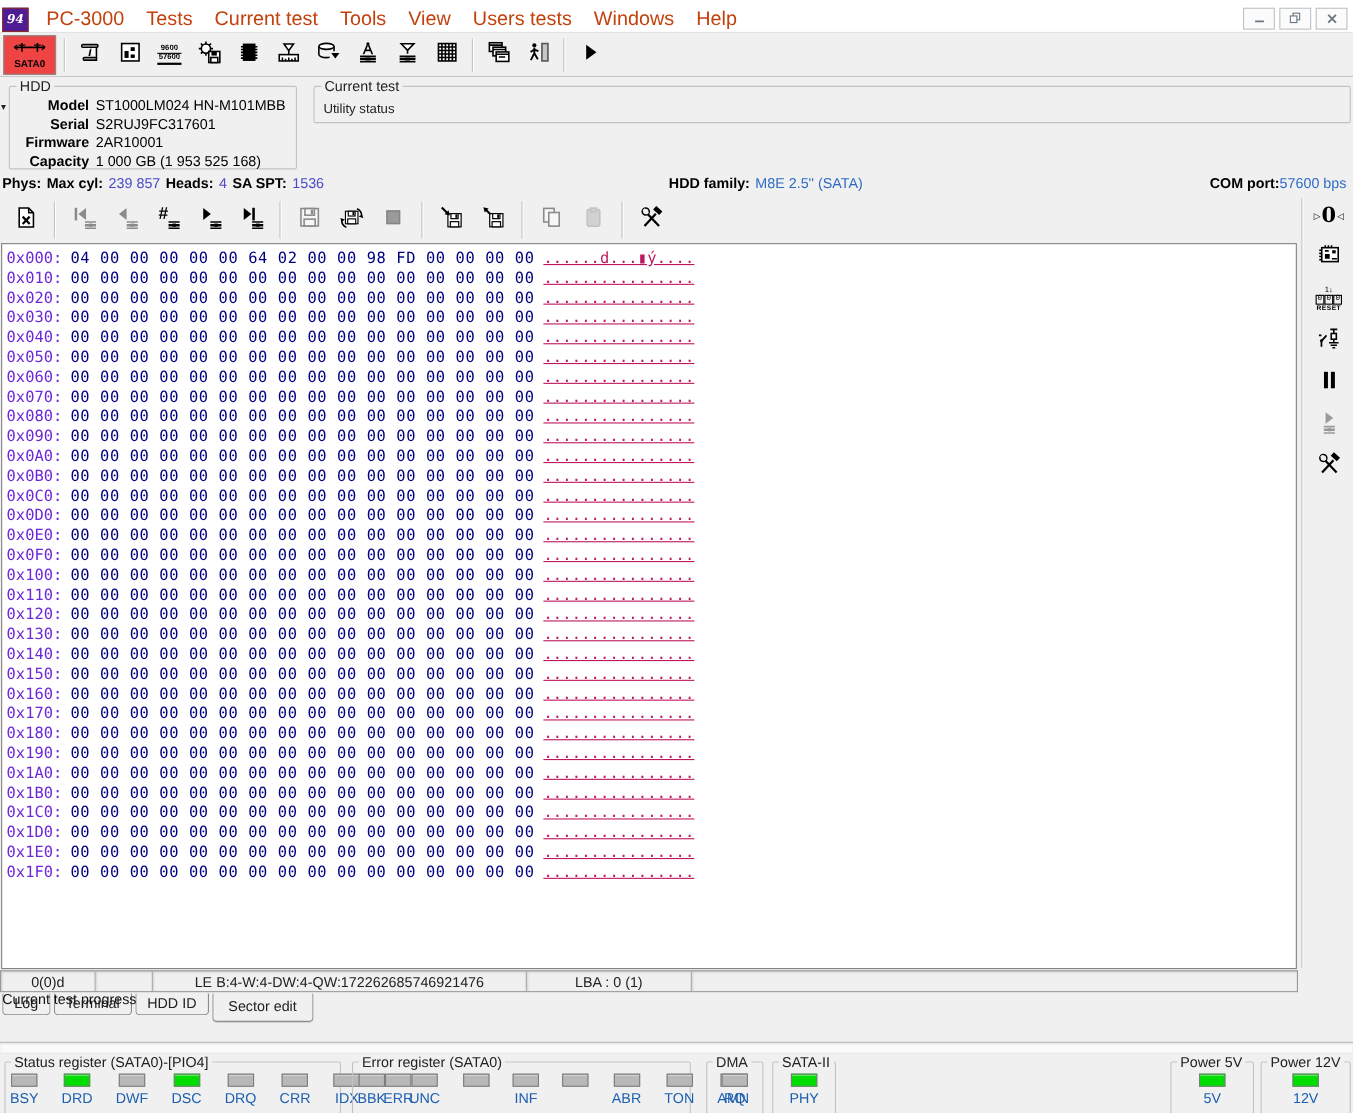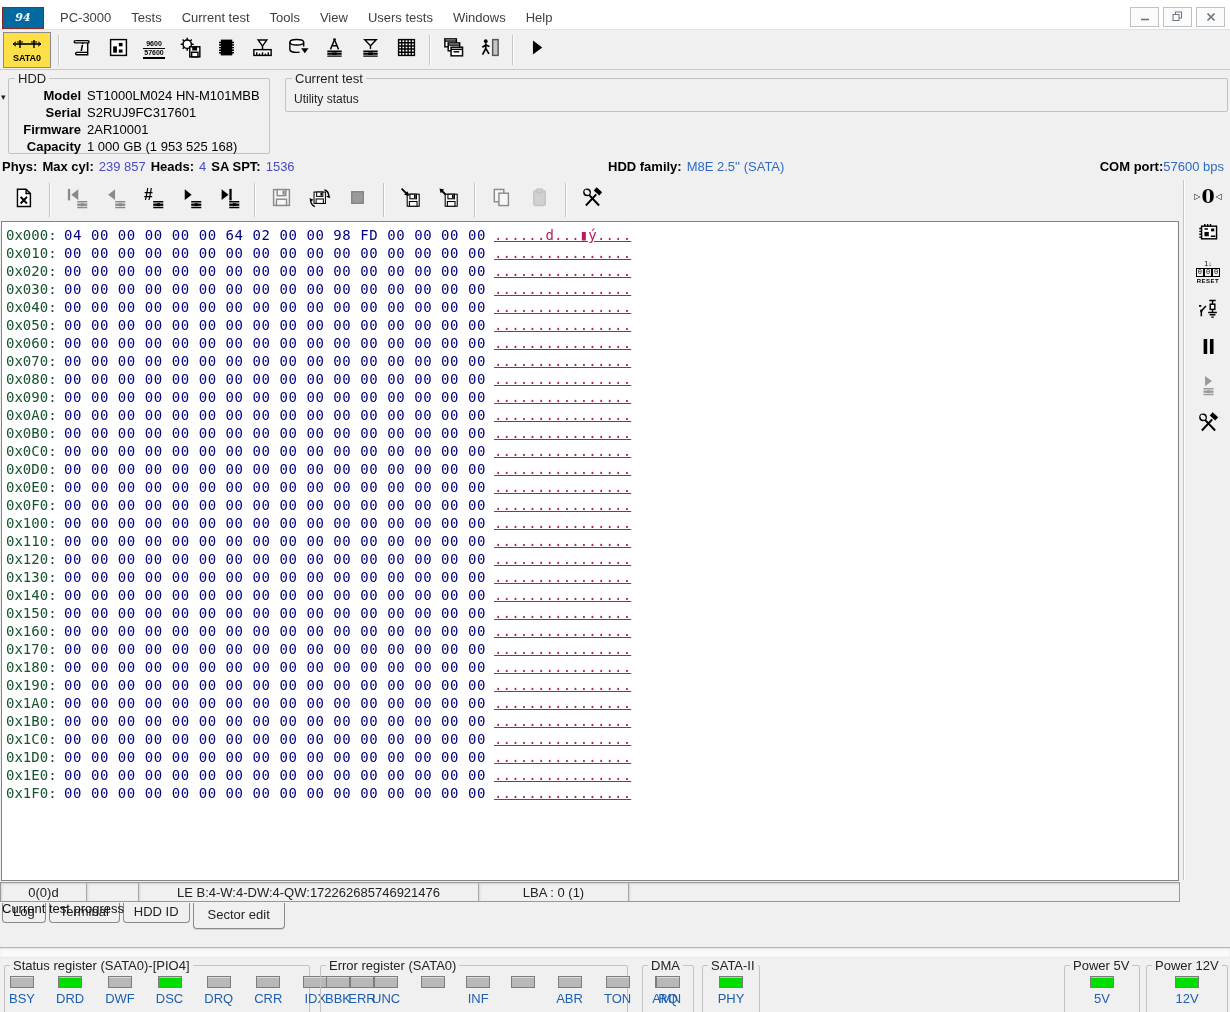--- a/index.html
+++ b/index.html
@@ -3,36 +3,36 @@
 <meta charset="utf-8">
 <style>
   * { box-sizing: border-box; }
   html,body { margin:0; padding:0; background:#d8d8d8; }
   body { font-family:"Liberation Sans",sans-serif; }
   .window { position:relative; width:1230px; height:1012px; background:#f0f0f0; overflow:hidden; }
 
   
   .titlebar { position:absolute; top:0; left:0; right:0; height:30px; background:#ffffff;
               border-bottom:1px solid #e2e2e2; display:flex; align-items:center; }
-  .app-icon { width:42px; height:22px; margin:6px 6px 0 2px; background:#0369a1; color:#fff;
+  .app-icon { width:24px; height:22px; margin:6px 6px 0 2px; background:#4c1d95; color:#fff;
               font:bold italic 11px "DejaVu Serif",serif; display:flex; align-items:center; justify-content:center;
               border:1px solid #8d2723; }
   .menu { display:flex; align-items:center; margin-top:6px; }
-  .menu-item { padding:2px 10px; font-size:13px; color:#404040; cursor:default; }
+  .menu-item { padding:2px 10px; font-size:18px; color:#c2410c; cursor:default; }
   .wincontrols { margin-left:auto; margin-top:4px; margin-right:5px; display:flex; gap:4px; }
   .winbtn { width:29px; height:20px; border:1px solid #bcc2c6; background:#fbfbfb; color:#68747e;
             display:flex; align-items:center; justify-content:center; font-size:11px; }
   .winbtn svg { display:block; }
 
   
   .toolbar-main { position:absolute; top:30px; left:0; right:0; height:40px; background:#f0f0f0;
                   border-bottom:1px solid #c9c9c9; display:flex; align-items:center; padding-left:3px; }
   .tb-btn { width:36px; height:34px; display:flex; align-items:center; justify-content:center; flex:0 0 auto; }
   .tb-sep { width:1px; height:30px; background:#c4c4c4; box-shadow:1px 0 0 #ffffff; margin:0 5px; flex:0 0 auto; }
-  .port-btn { width:48px; height:36px; border:1px solid #8a8a8a; background:#fde047;
+  .port-btn { width:48px; height:36px; border:1px solid #8a8a8a; background:#ef4444;
               display:flex; flex-direction:column; align-items:center; justify-content:center; margin-right:2px; }
   .port-label { font:bold 9px "Liberation Sans",sans-serif; letter-spacing:0; margin-top:-1px; }
   .baud { display:flex; flex-direction:column; align-items:center; font:bold 7px "Liberation Sans",sans-serif; line-height:8px; }
   .baud .b2 { border-top:1px solid #000; border-bottom:2px double #000; padding:0 1px; }
   .disabled-ic { opacity:.42; filter:grayscale(1); }
 
   
   .groupbox { position:absolute; border:1px solid #c3c3c3; border-radius:2px; }
   .legend { position:absolute; top:-8px; left:6px; background:#f0f0f0; padding:0 3px; font-size:13px; color:#222; }
   .hdd-box { left:8px; top:78px; width:262px; height:76px; }
@@ -54,21 +54,21 @@
   .phys-mid  { position:absolute; left:608px; top:2px; display:flex; gap:5px; white-space:nowrap; }
   .phys-right{ position:absolute; right:6px; top:2px; display:flex; gap:0; white-space:nowrap; }
 
   
   .hex-toolbar { position:absolute; top:178px; left:0; width:1180px; height:43px; display:flex; align-items:center; padding-left:4px; }
   .hex-toolbar .tb-btn { width:38px; height:36px; }
   .hex-toolbar .tb-sep { height:34px; margin:0 7px; }
   .hex-panel { position:absolute; top:221px; left:1px; width:1178px; height:660px; background:#fff;
                border:1px solid #828282; padding:4px 0 0 4px; overflow:hidden; }
   .hex-row { font:14px/18px "DejaVu Sans Mono",monospace; white-space:pre; }
-  .hex-off { display:inline-block; width:58px; color:#14532d; }
+  .hex-off { display:inline-block; width:58px; color:#6d28d9; }
   .hex-bytes { display:inline-block; width:430px; color:var(--hex-navy); letter-spacing:.55px; }
   .hex-ascii { color:#be185d; letter-spacing:.15px;text-decoration:underline; }
 
   
   .right-sep { position:absolute; left:1183px; top:180px; width:1px; height:700px; background:#c6c6c6; box-shadow:1px 0 0 #fff; }
   .right-toolbar { position:absolute; left:1186px; top:180px; width:44px; display:flex; flex-direction:column; align-items:center; }
   .right-toolbar .tb-btn { width:38px; height:32px; margin-bottom:6px; position:relative; }
   .zero-ic { display:flex; align-items:center; color:#000; }
   .zero-ic .tri { font-size:8px; }
   .zero-ic .z { font:bold 19px "DejaVu Serif",serif; margin:0 1px; line-height:19px; }

